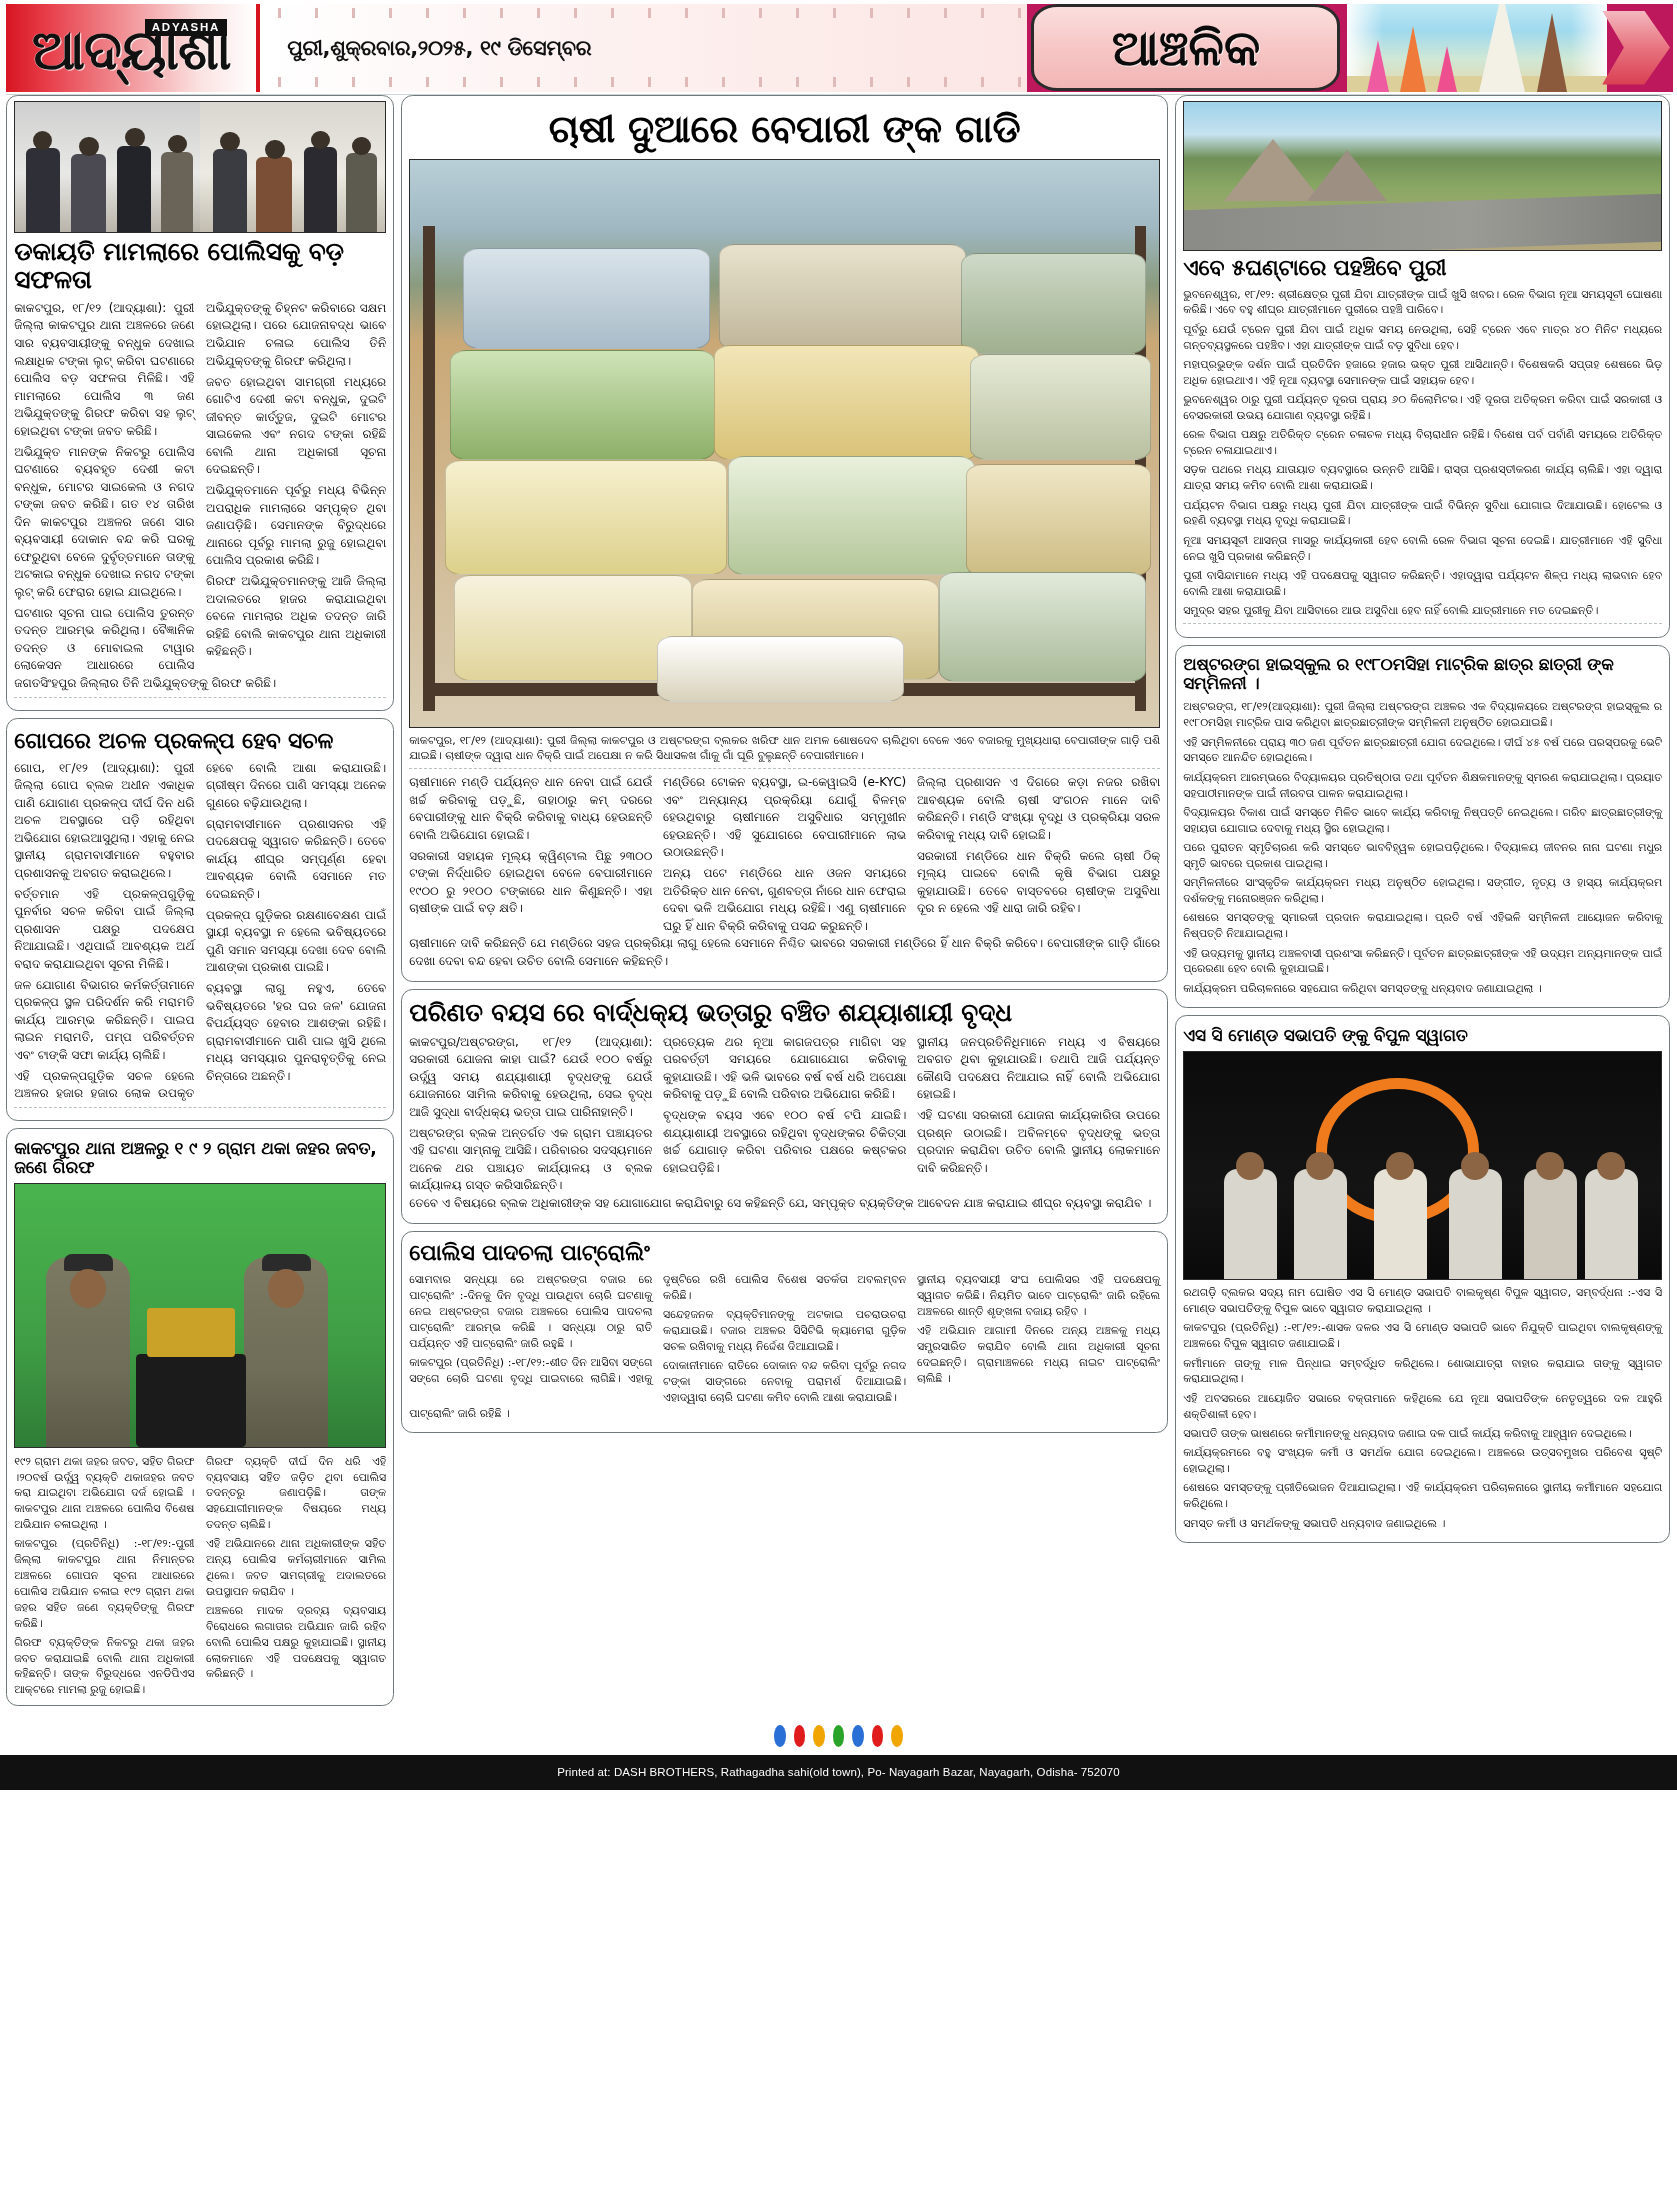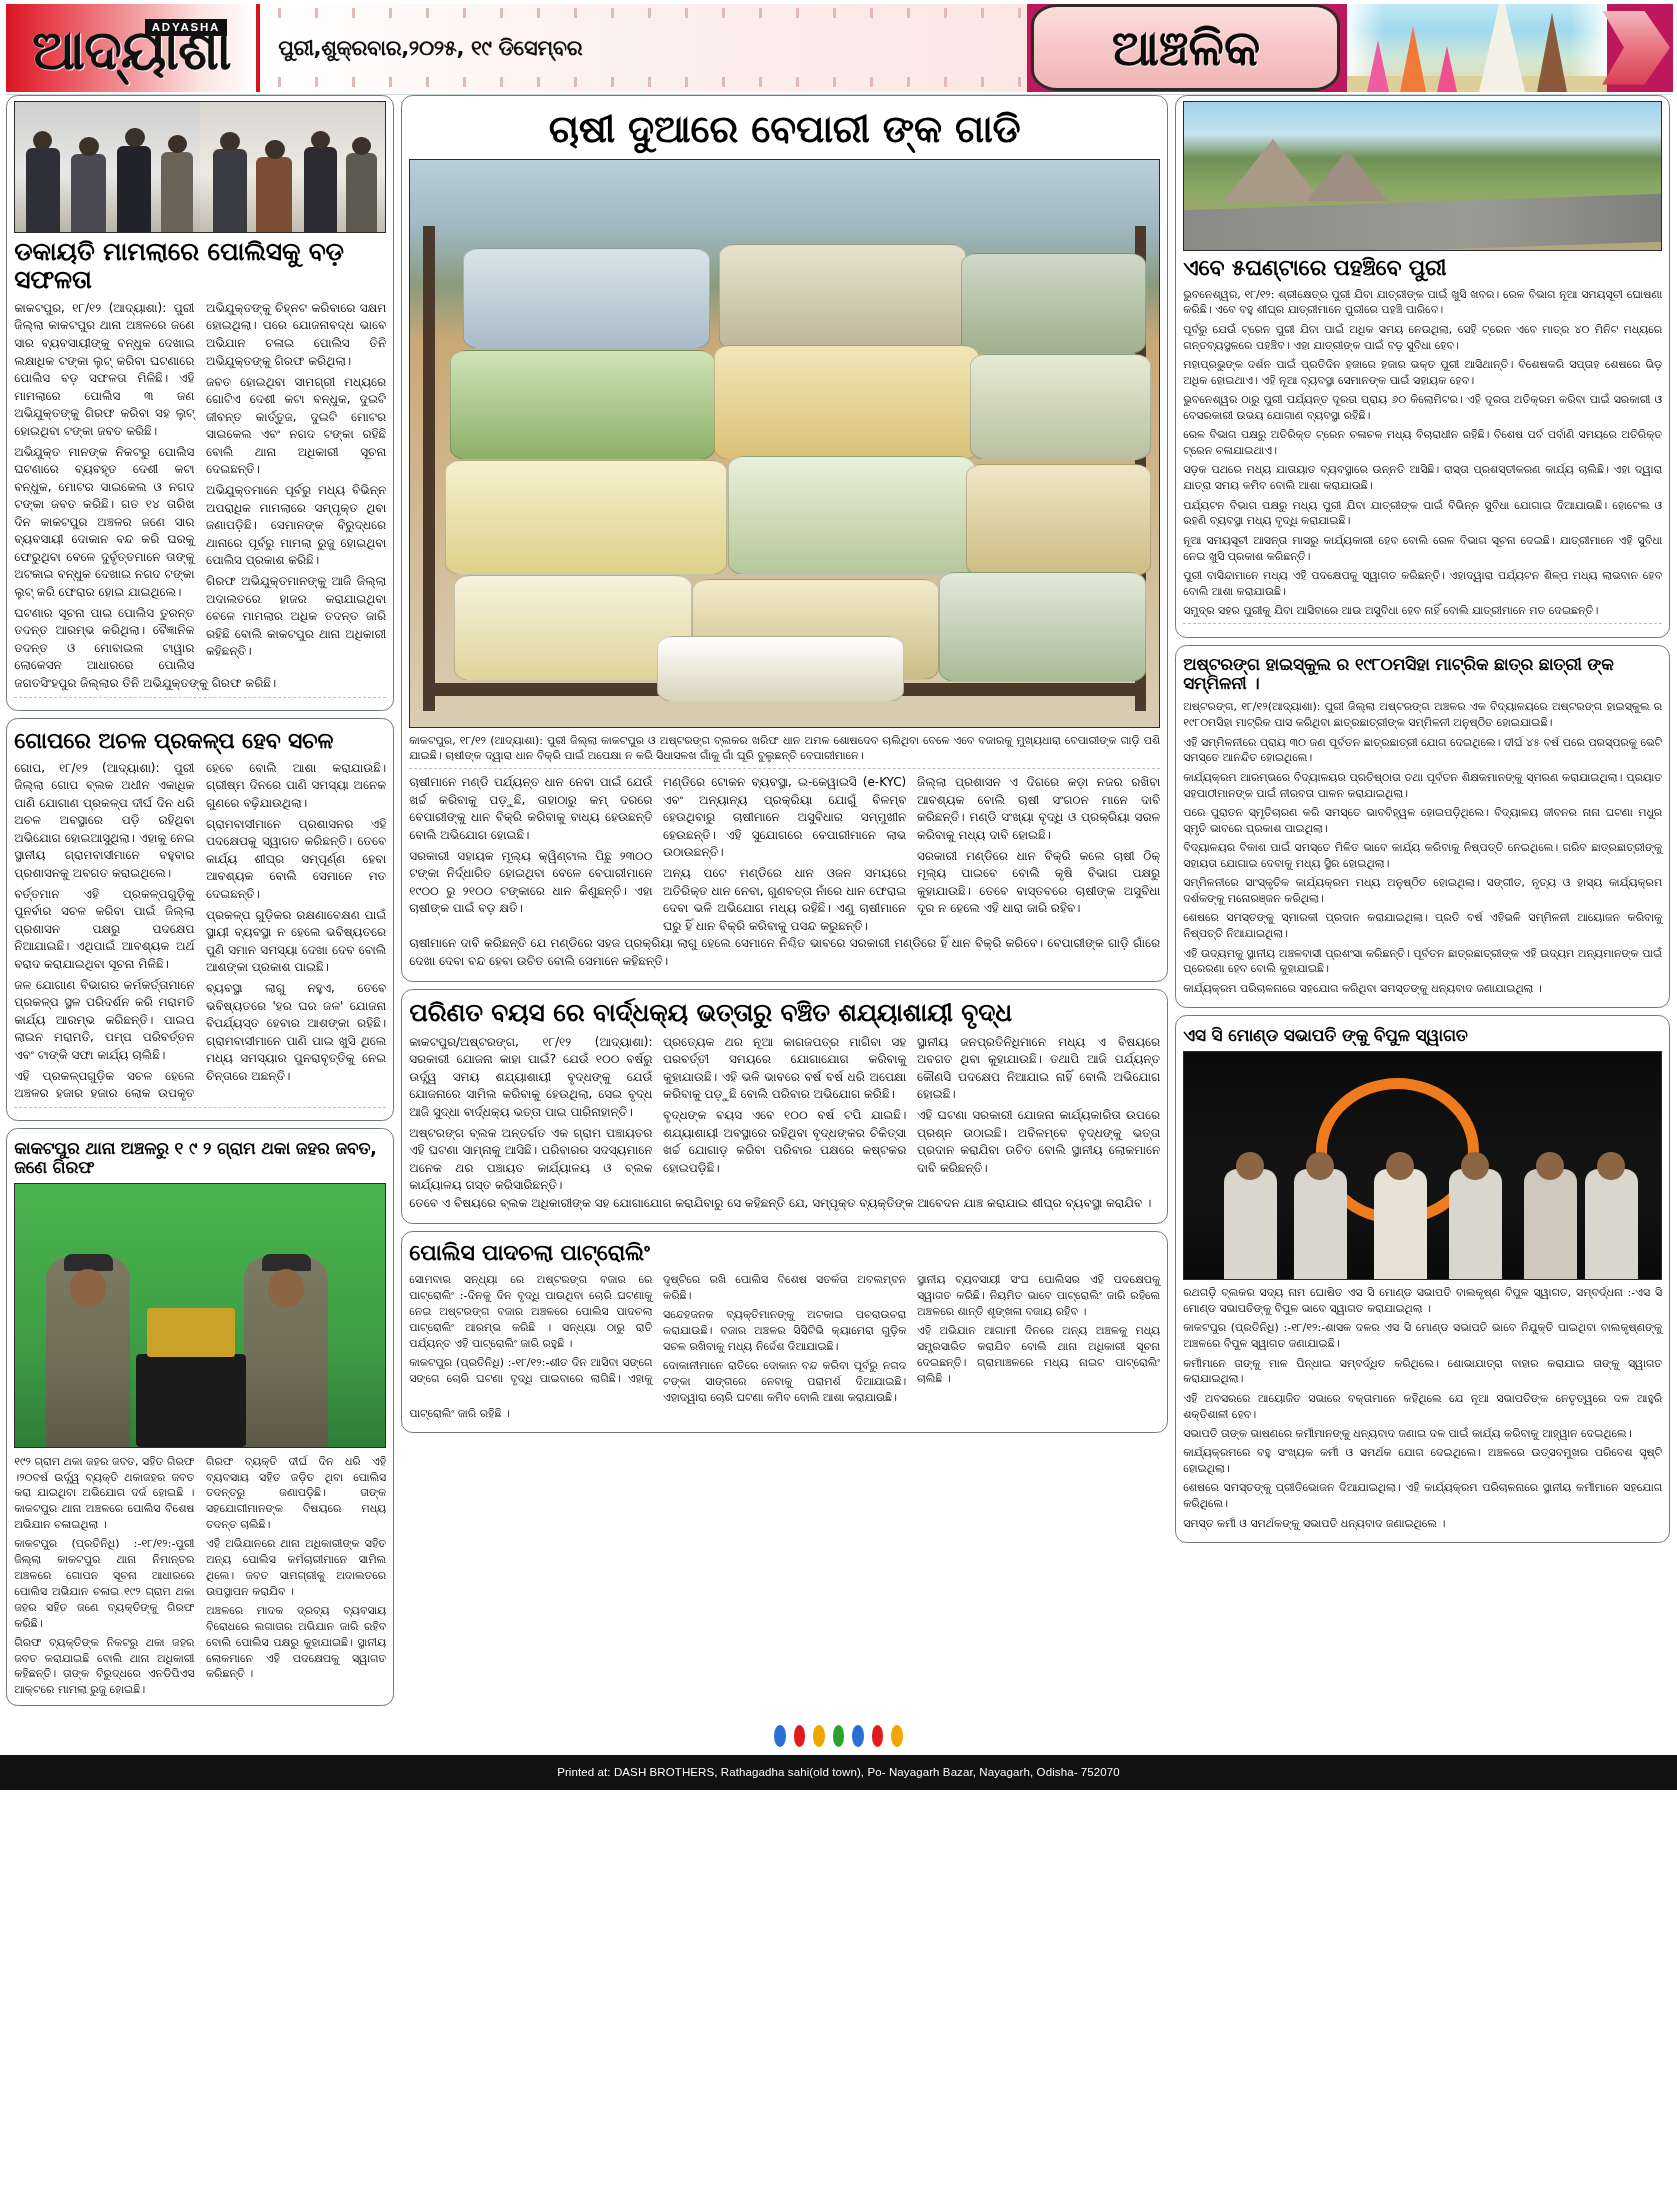--- a/index.html
+++ b/index.html
@@ -48,21 +48,21 @@
     font-size: 11.5px; font-weight:700;
     letter-spacing: 1.8px;
     padding: 2.6px 7px 3.1px;
     font-family:"Liberation Sans",sans-serif;
   }
   .date-strip {
     flex: 1;
     position: relative;
     background: linear-gradient(90deg,#ffffff 0%, #fdf2f1 40%, #fbe6e4 100%);
     display:flex; align-items:center;
-    padding-left: 18px;
+    padding-left: 27px;
     overflow:hidden;
   }
   .date-strip .date-text {
     font-family: "DejaVu Sans", sans-serif;
     font-size: 21px;
     font-weight: 700;
     color:#111;
     letter-spacing: -0.4px;
   }
   .deco-dots {
@@ -437,22 +437,22 @@
       <p class="body small">ସମୁଦ୍ର ସହର ପୁରୀକୁ ଯିବା ଆସିବାରେ ଆଉ ଅସୁବିଧା ହେବ ନାହିଁ ବୋଲି ଯାତ୍ରୀମାନେ ମତ ଦେଇଛନ୍ତି।</p>
       <div class="dash-rule"></div>
     </div>
 
     <div class="card">
       <h2 class="headline sm">ଅଷ୍ଟରଙ୍ଗ ହାଇସ୍କୁଲ ର ୧୯୮୦ମସିହା ମାଟ୍ରିକ ଛାତ୍ର ଛାତ୍ରୀ ଙ୍କ ସମ୍ମିଳନୀ ।</h2>
       <div>
         <p class="body small">ଅଷ୍ଟରଙ୍ଗ, ୧୮/୧୨(ଆଦ୍ୟାଶା): ପୁରୀ ଜିଲ୍ଲା ଅଷ୍ଟରଙ୍ଗ ଅଞ୍ଚଳର ଏକ ବିଦ୍ୟାଳୟରେ ଅଷ୍ଟରଙ୍ଗ ହାଇସ୍କୁଲ ର ୧୯୮୦ମସିହା ମାଟ୍ରିକ ପାସ କରିଥିବା ଛାତ୍ରଛାତ୍ରୀଙ୍କ ସମ୍ମିଳନୀ ଅନୁଷ୍ଠିତ ହୋଇଯାଇଛି।</p>
         <p class="body small">ଏହି ସମ୍ମିଳନୀରେ ପ୍ରାୟ ୩୦ ଜଣ ପୂର୍ବତନ ଛାତ୍ରଛାତ୍ରୀ ଯୋଗ ଦେଇଥିଲେ। ଦୀର୍ଘ ୪୫ ବର୍ଷ ପରେ ପରସ୍ପରକୁ ଭେଟି ସମସ୍ତେ ଆନନ୍ଦିତ ହୋଇଥିଲେ।</p>
         <p class="body small">କାର୍ଯ୍ୟକ୍ରମ ଆରମ୍ଭରେ ବିଦ୍ୟାଳୟର ପ୍ରତିଷ୍ଠାତା ତଥା ପୂର୍ବତନ ଶିକ୍ଷକମାନଙ୍କୁ ସ୍ମରଣ କରାଯାଇଥିଲା। ପ୍ରୟାତ ସହପାଠୀମାନଙ୍କ ପାଇଁ ନୀରବତା ପାଳନ କରାଯାଇଥିଲା।</p>
+        <p class="body small">ବିଦ୍ୟାଳୟର ବିକାଶ ପାଇଁ ସମସ୍ତେ ମିଳିତ ଭାବେ କାର୍ଯ୍ୟ କରିବାକୁ ନିଷ୍ପତ୍ତି ନେଇଥିଲେ। ଗରିବ ଛାତ୍ରଛାତ୍ରୀଙ୍କୁ ସହାୟତା ଯୋଗାଇ ଦେବାକୁ ମଧ୍ୟ ସ୍ଥିର ହୋଇଥିଲା।</p>
         <p class="body small">ପରେ ପୁରାତନ ସ୍ମୃତିଚାରଣ କରି ସମସ୍ତେ ଭାବବିହ୍ୱଳ ହୋଇପଡ଼ିଥିଲେ। ବିଦ୍ୟାଳୟ ଜୀବନର ନାନା ଘଟଣା ମଧୁର ସ୍ମୃତି ଭାବରେ ପ୍ରକାଶ ପାଇଥିଲା।</p>
-        <p class="body small">ବିଦ୍ୟାଳୟର ବିକାଶ ପାଇଁ ସମସ୍ତେ ମିଳିତ ଭାବେ କାର୍ଯ୍ୟ କରିବାକୁ ନିଷ୍ପତ୍ତି ନେଇଥିଲେ। ଗରିବ ଛାତ୍ରଛାତ୍ରୀଙ୍କୁ ସହାୟତା ଯୋଗାଇ ଦେବାକୁ ମଧ୍ୟ ସ୍ଥିର ହୋଇଥିଲା।</p>
         <p class="body small">ସମ୍ମିଳନୀରେ ସାଂସ୍କୃତିକ କାର୍ଯ୍ୟକ୍ରମ ମଧ୍ୟ ଅନୁଷ୍ଠିତ ହୋଇଥିଲା। ସଙ୍ଗୀତ, ନୃତ୍ୟ ଓ ହାସ୍ୟ କାର୍ଯ୍ୟକ୍ରମ ଦର୍ଶକଙ୍କୁ ମନୋରଞ୍ଜନ କରିଥିଲା।</p>
         <p class="body small">ଶେଷରେ ସମସ୍ତଙ୍କୁ ସ୍ମାରକୀ ପ୍ରଦାନ କରାଯାଇଥିଲା। ପ୍ରତି ବର୍ଷ ଏହିଭଳି ସମ୍ମିଳନୀ ଆୟୋଜନ କରିବାକୁ ନିଷ୍ପତ୍ତି ନିଆଯାଇଥିଲା।</p>
         <p class="body small">ଏହି ଉଦ୍ୟମକୁ ସ୍ଥାନୀୟ ଅଞ୍ଚଳବାସୀ ପ୍ରଶଂସା କରିଛନ୍ତି। ପୂର୍ବତନ ଛାତ୍ରଛାତ୍ରୀଙ୍କ ଏହି ଉଦ୍ୟମ ଅନ୍ୟମାନଙ୍କ ପାଇଁ ପ୍ରେରଣା ହେବ ବୋଲି କୁହାଯାଇଛି।</p>
       </div>
       <p class="body small">କାର୍ଯ୍ୟକ୍ରମ ପରିଚାଳନାରେ ସହଯୋଗ କରିଥିବା ସମସ୍ତଙ୍କୁ ଧନ୍ୟବାଦ ଜଣାଯାଇଥିଲା ।</p>
     </div>
 
     <div class="card">
       <h2 class="headline sm">ଏସ ସି ମୋଣ୍ଡ ସଭାପତି ଙ୍କୁ ବିପୁଳ ସ୍ୱାଗତ</h2>
       <div class="photo photo-felicitation">

